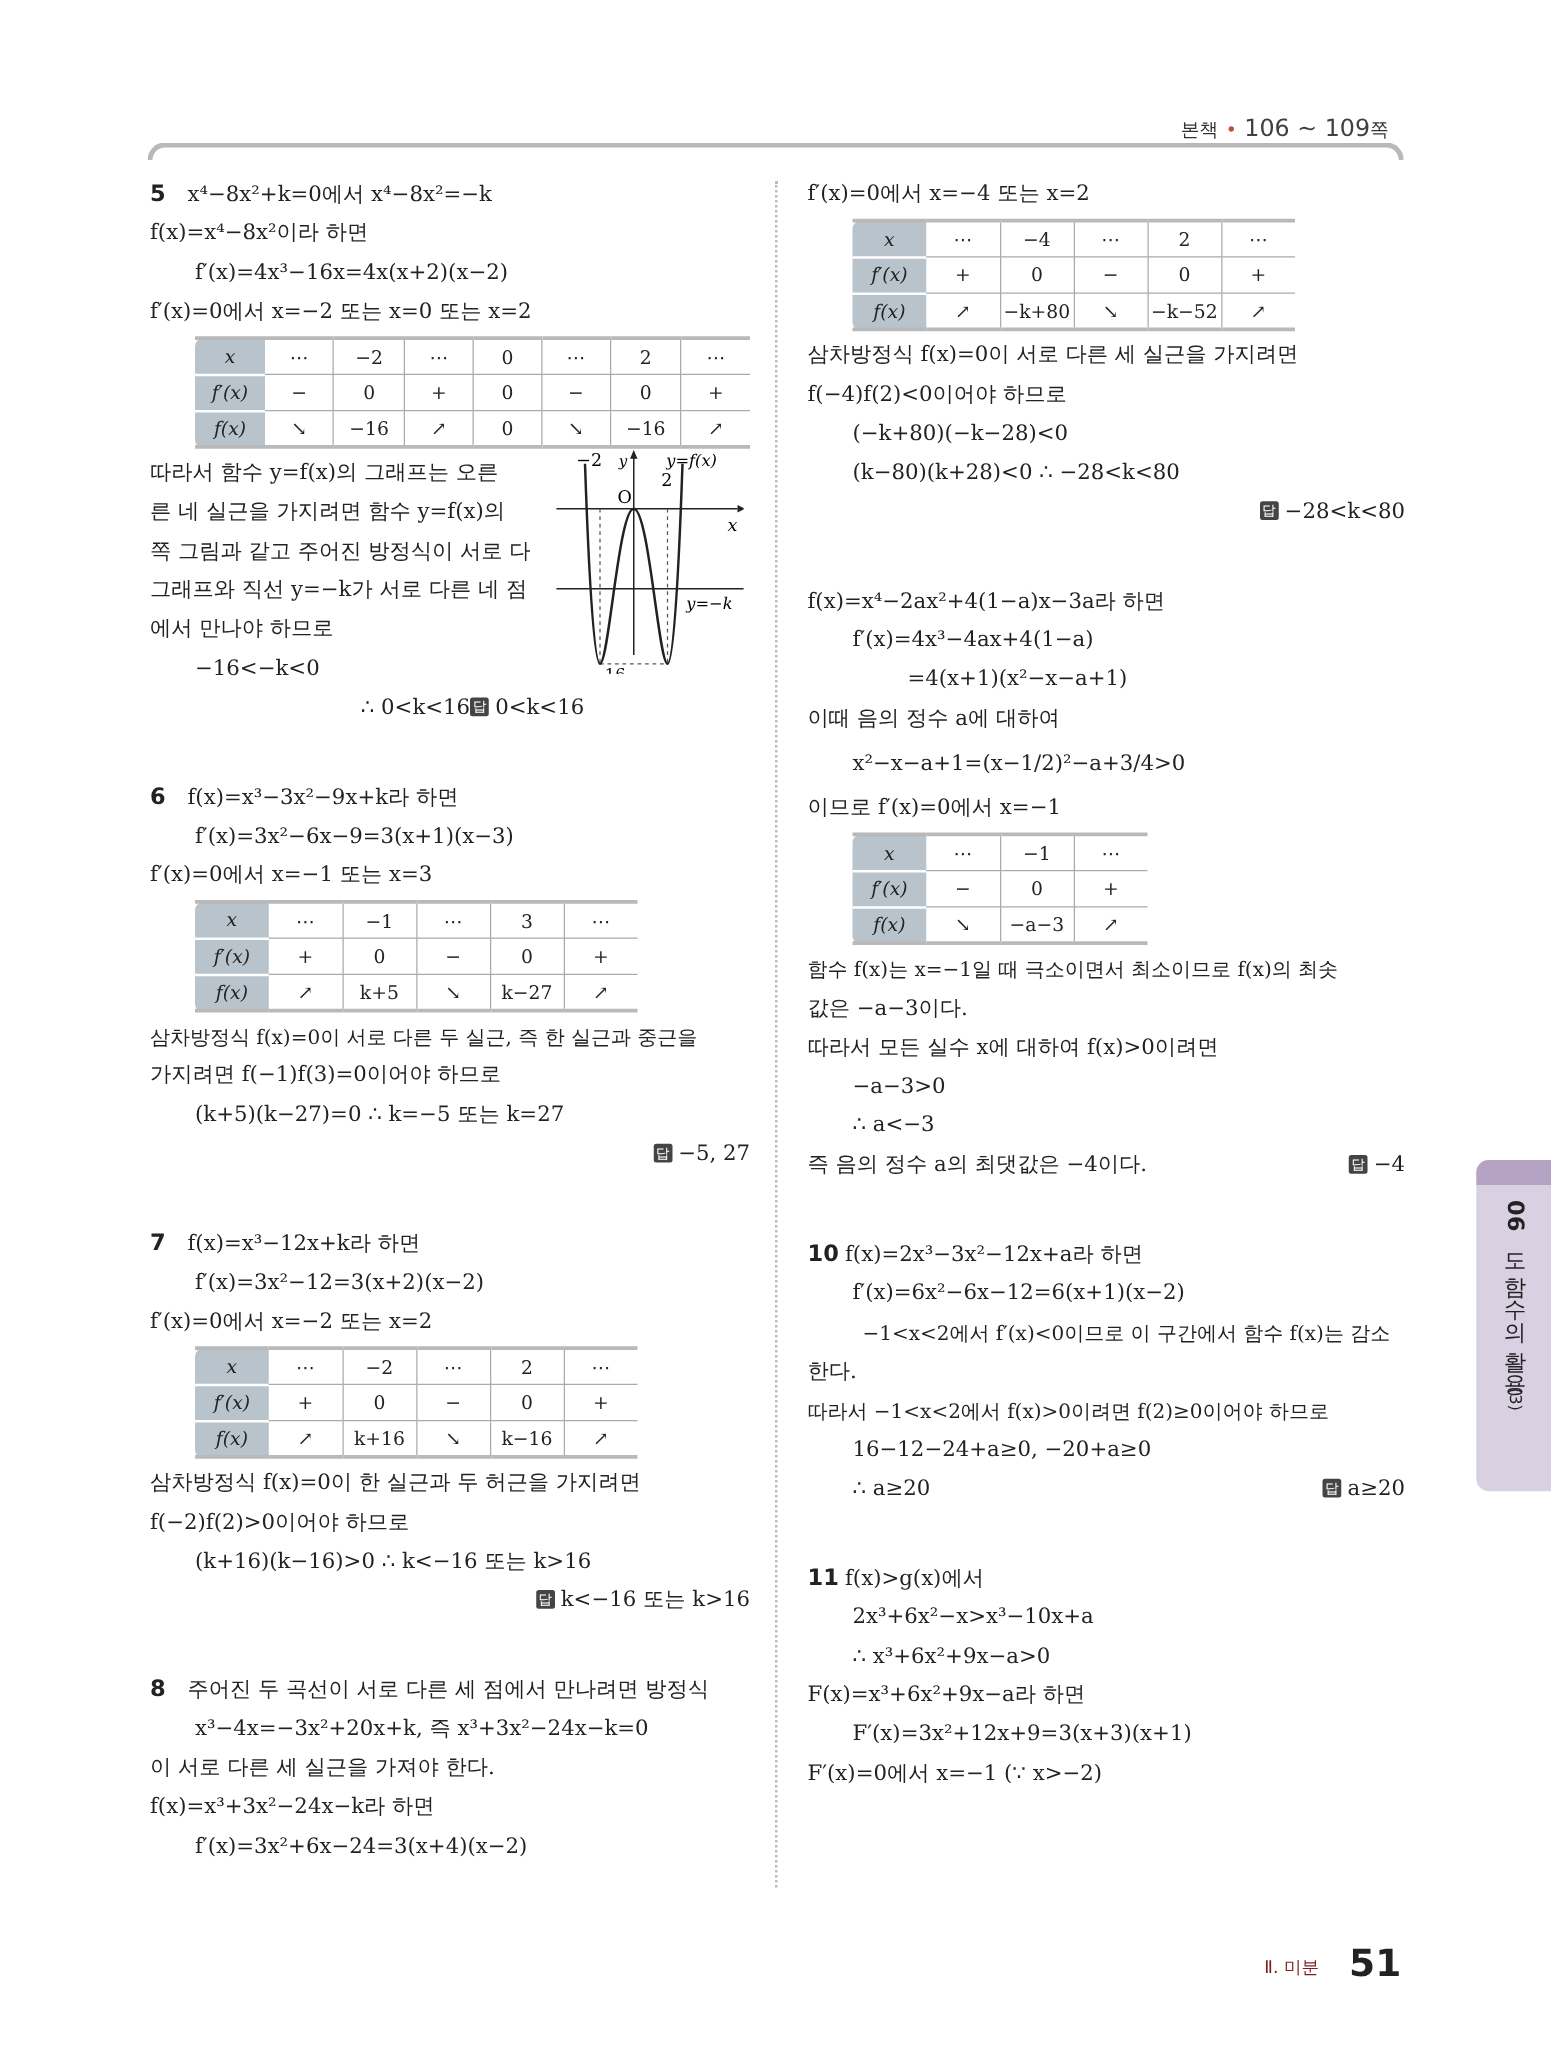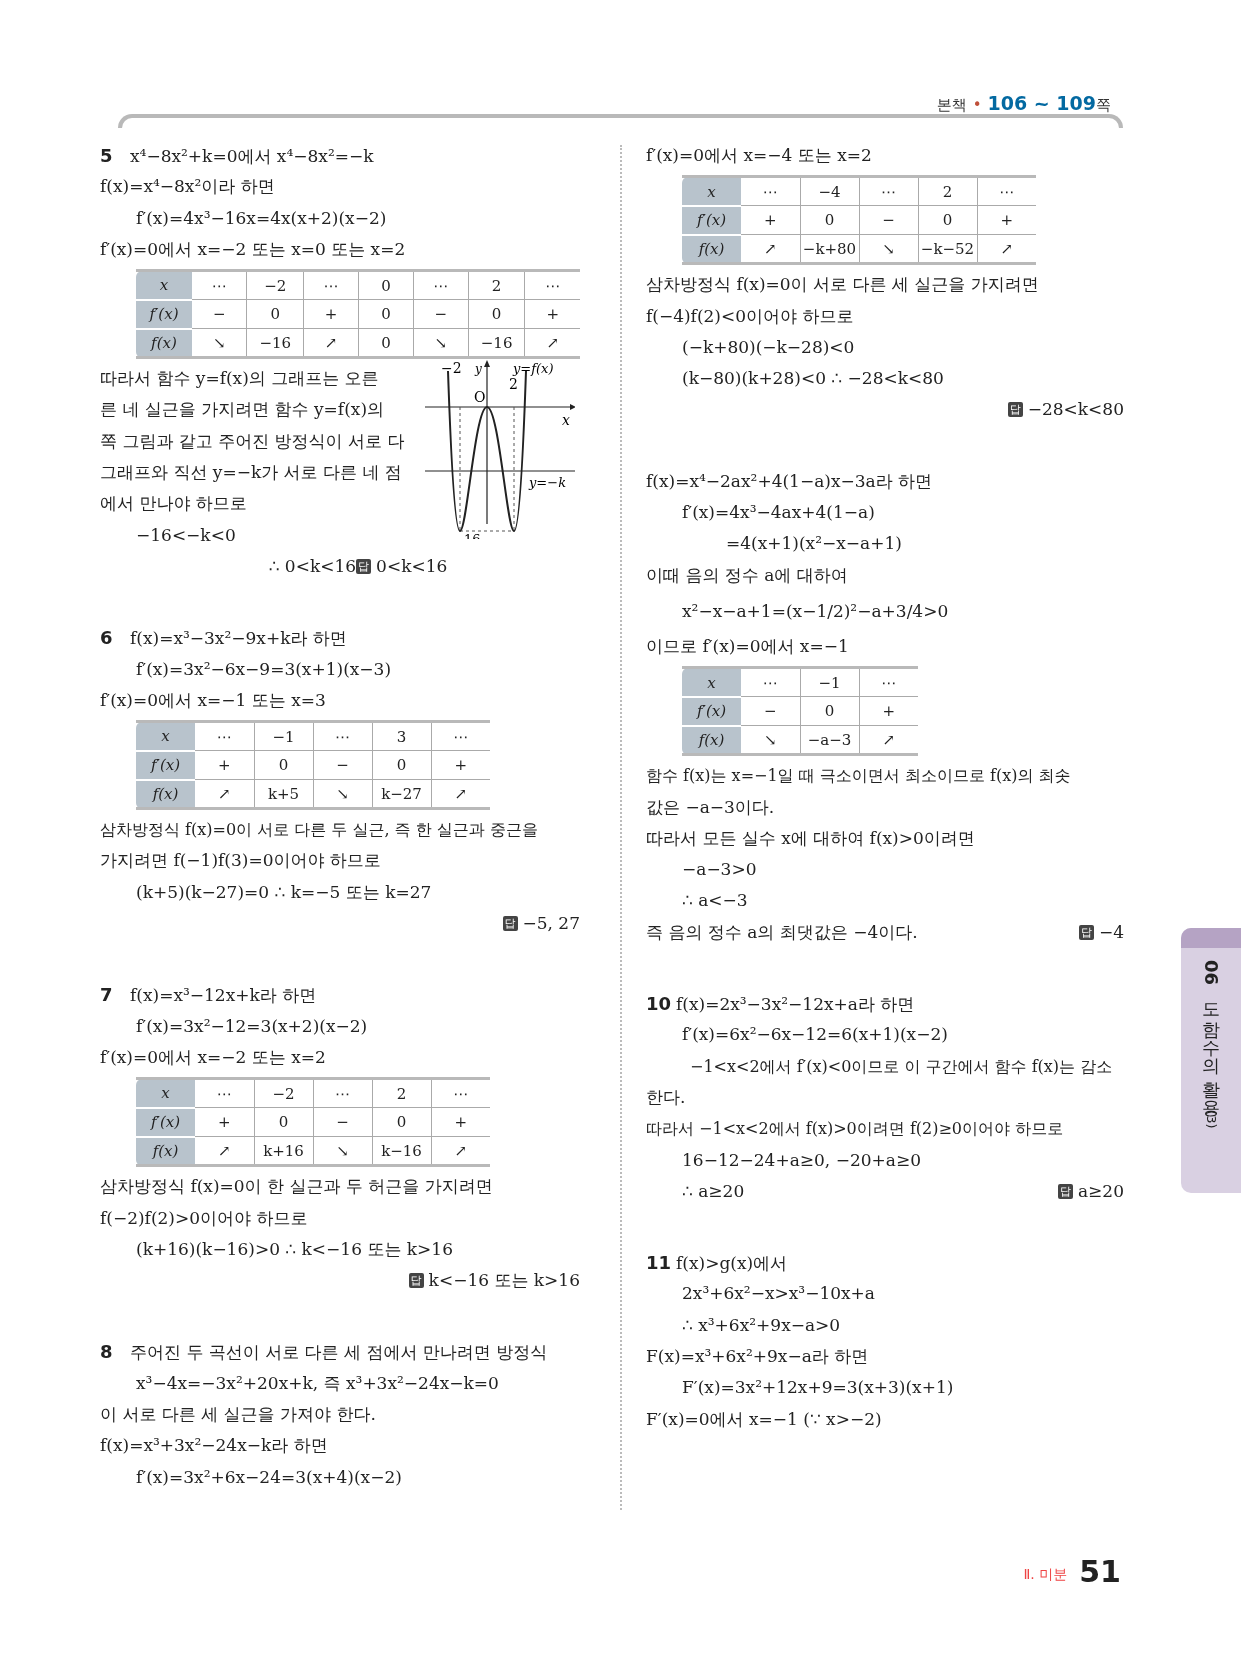--- a/index.html
+++ b/index.html
@@ -1,25 +1,25 @@
 <!DOCTYPE html>
 <html><head>
 <meta charset="utf-8">
 <style>
   * { box-sizing: border-box; margin: 0; padding: 0; }
   body { width: 1241px; height: 1654px; background: #ffffff; position: relative; overflow: hidden;
          font-family: "DejaVu Serif", "Liberation Serif", serif; color: #222; }
   .header-ref { position: absolute; top: 92px; right: 130px; font-family: "DejaVu Sans", sans-serif; font-size: 15px; color: #333; }
   .header-ref .dot { color: #c0503a; margin: 0 6px; }
-  .header-ref .pages { font-size: 19px; font-weight: bold; color: #0369a1; }
+  .header-ref .pages { font-size: 19px; font-weight: normal; color: #404040; }
   .header-rule { position: absolute; top: 114px; left: 118px; width: 1005px; height: 14px;
                  border-top: 4px solid #b9b9b9; border-left: 4px solid #b9b9b9; border-right: 4px solid #b9b9b9;
                  border-radius: 14px 14px 0 0; }
   .col { position: absolute; top: 140px; width: 480px; }
-  .col-left { left: 100px; }
+  .col-left { left: 120px; }
   .col-right { left: 646px; width: 478px; }
   .divider { position: absolute; left: 620px; top: 145px; height: 1365px; border-left: 2px dotted #bbb; }
   .line { font-size: 17px; line-height: 31.3px; white-space: nowrap; height: 31.3px; }
   .indent { padding-left: 36px; }
   .indent2 { padding-left: 80px; }
   .num { font-family: "DejaVu Sans", sans-serif; font-weight: bold; font-size: 18px; display: inline-block; width: 30px; }
   .ans { text-align: right; }
   .ans-mark { display: inline-block; background: #444; color: #fff; font-family: "DejaVu Sans", sans-serif;
               font-size: 11px; width: 15px; height: 15px; line-height: 15px; text-align: center; border-radius: 2px;
               vertical-align: 2px; margin-right: 5px; }
@@ -32,21 +32,21 @@
   table.vt tr:first-child td.hd { border-radius: 6px 0 0 0; }
   table.vt tr:last-child td.hd { border-radius: 0 0 0 6px; }
   table.vt td:last-child { border-right: none; }
   .graph-wrap { position: absolute; left: 322px; top: 0; }
   .side-tab { position: absolute; left: 1181px; top: 928px; width: 60px; height: 265px; background: #d9d0e2; border-radius: 10px 0 0 10px; overflow: hidden; }
   .side-tab .band { height: 20px; background: #b5a3c4; }
   .side-tab .txt { writing-mode: vertical-rl; font-family: "DejaVu Sans", sans-serif; font-size: 18px; color: #222; margin: 12px auto 0; }
   .side-tab .txt b { font-weight: bold; }
   .side-tab .txt small { font-size: 13px; }
   .footer { position: absolute; top: 1554px; right: 120px; font-family: "DejaVu Sans", sans-serif; }
-  .footer .sec { font-size: 14px; color: #ef4444; margin-right: 12px; vertical-align: 3px; }
+  .footer .sec { font-size: 14px; color: #7f1d1d; margin-right: 24px; vertical-align: 3px; }
   .footer .pg { font-size: 30px; font-weight: bold; color: #222; }
 </style>
 </head>
 <body>
 
 <div class="header-ref">
   <span>본책</span><span class="dot">•</span><span class="pages">106 ~ 109</span><span>쪽</span>
 </div>
 <div class="header-rule"></div>
 <div class="divider"></div>

